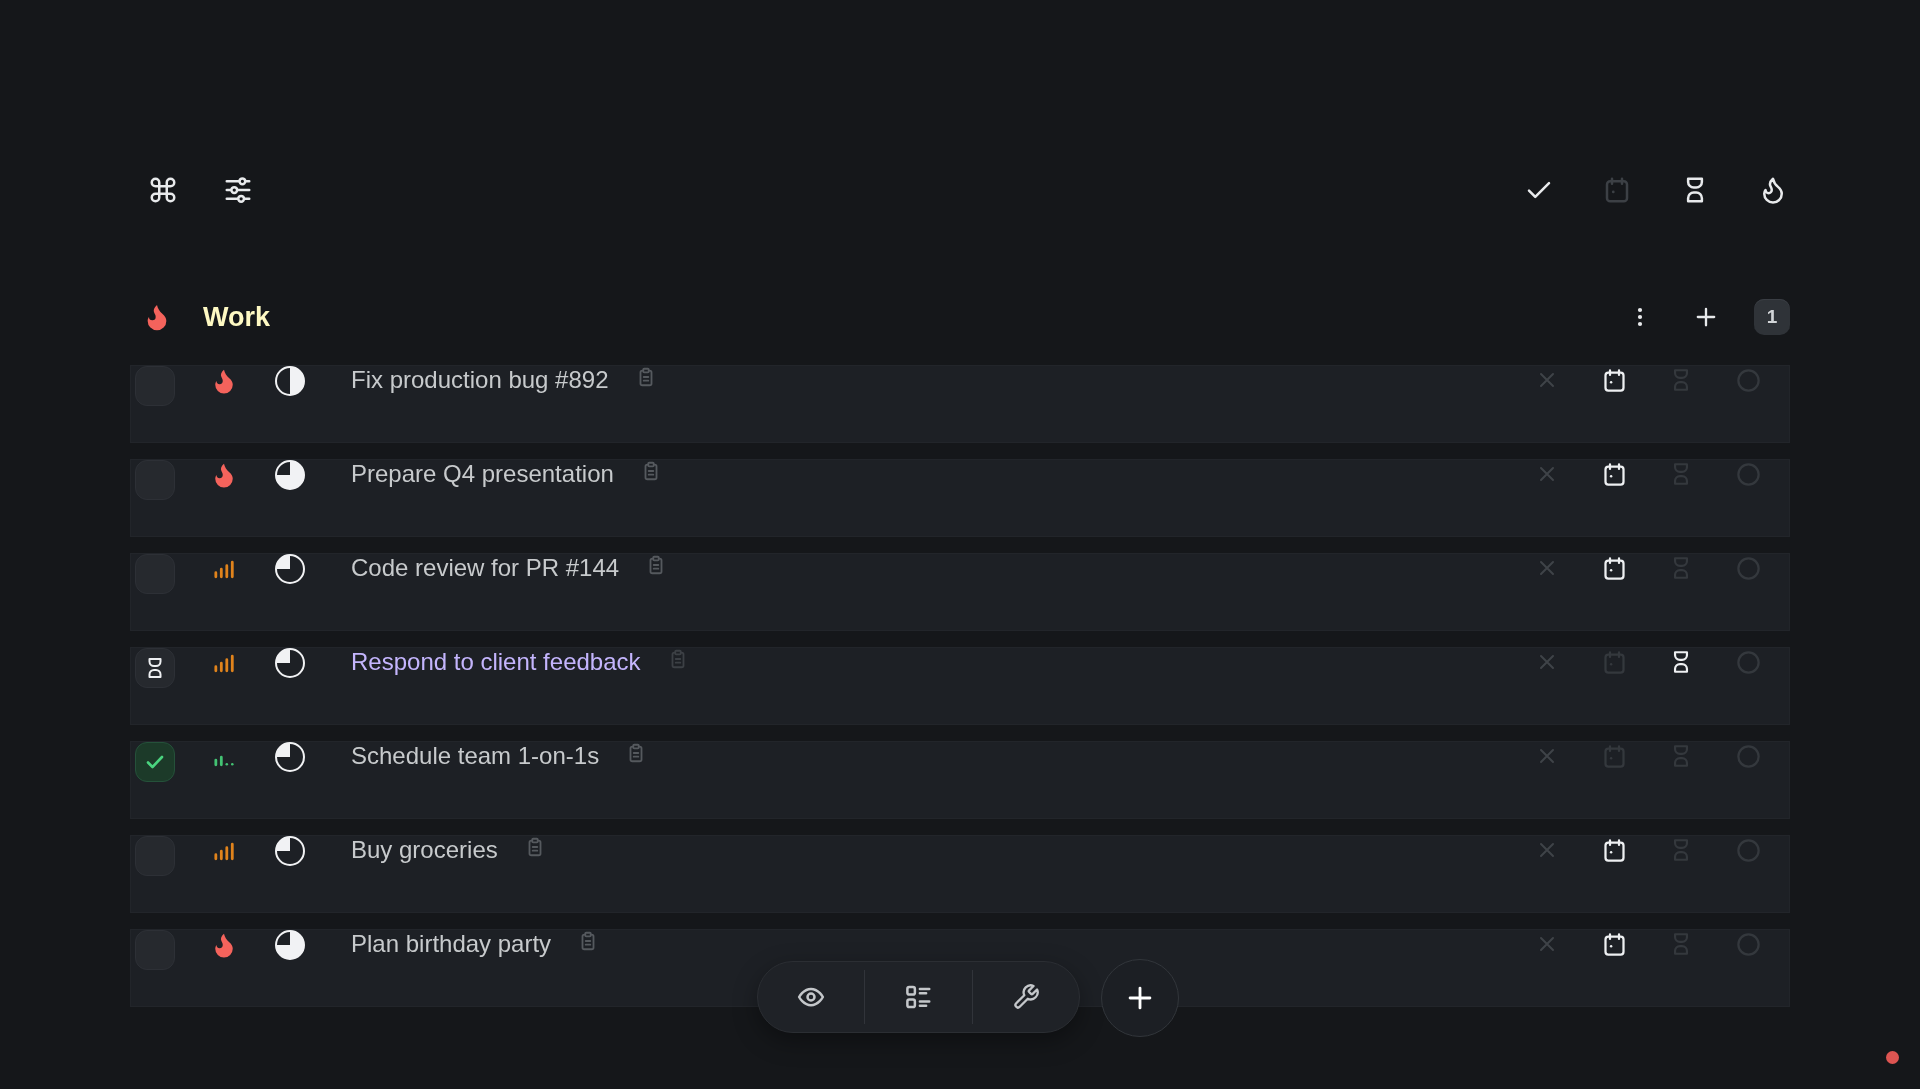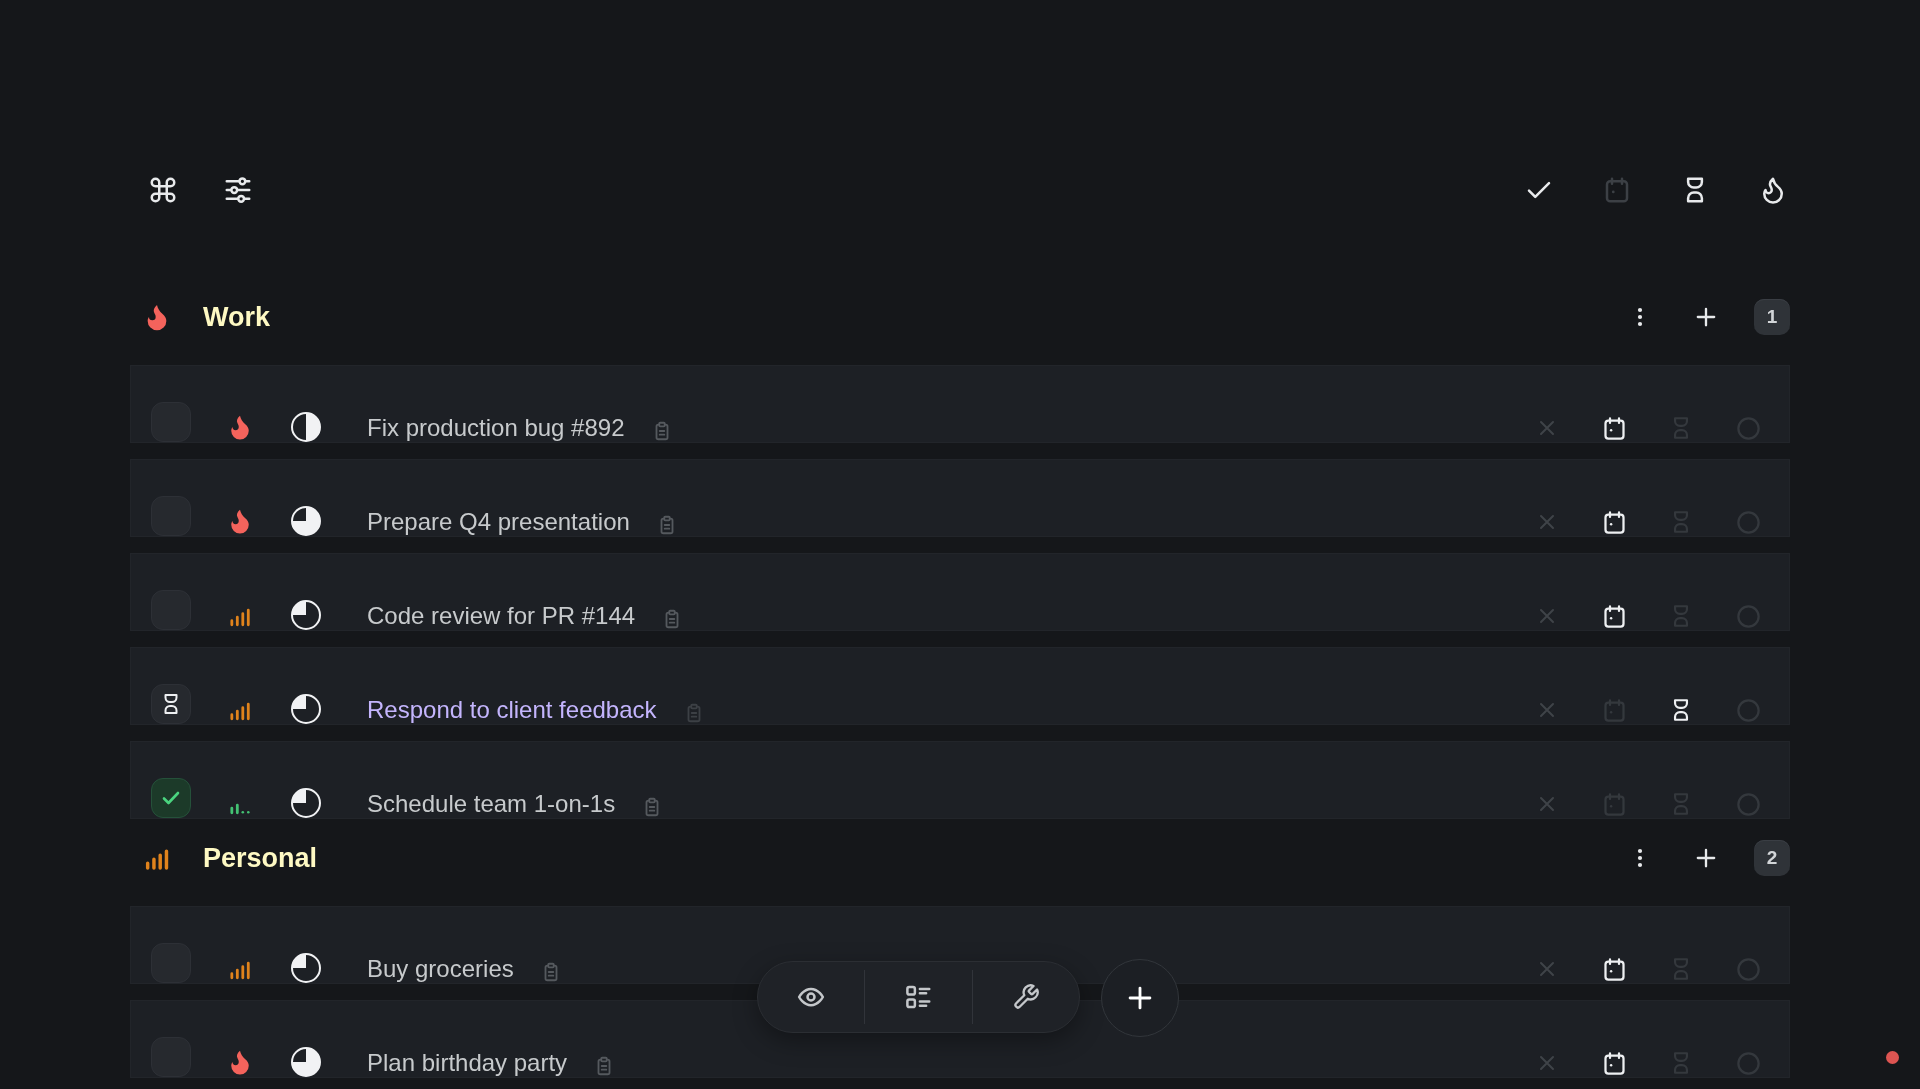--- a/index.html
+++ b/index.html
@@ -37,21 +37,21 @@
   .section-title { font-size:27px; font-weight:600; color:#fef9c3; }
   .section-actions { margin-left:auto; display:flex; align-items:center; gap:30px; }
   .section-action { width:36px; height:36px; display:flex; align-items:center; justify-content:center;
     color:#e7e9eb; background:none; border:none; cursor:pointer; }
   .count-badge { width:36px; height:36px; border-radius:10px; background:#2f3338;
     display:flex; align-items:center; justify-content:center;
     font-size:19px; font-weight:600; color:#d2d5d8; box-shadow:inset 0 1px 0 #3a3e44; }
 
   
   .task-row { height:78px; border-radius:0; background:#1d2025; margin-bottom:16px;
-    display:flex; align-items:flex-end; padding:0 27px 0 20px; border:1px solid #22252a; }
+    display:flex; align-items:flex-start; padding:0 27px 0 4px; border:1px solid #22252a; }
   .checkbox { width:40px; height:40px; border-radius:12px; background:#26292e;
     display:flex; align-items:center; justify-content:center; flex:0 0 auto;
     border:1px solid #2d3036; cursor:pointer; color:#eef0f2; }
   .task-row.done .checkbox { background:#1c3a29; border-color:#25513a; color:#4ad47f; }
   .checkbox .check-glyph, .checkbox .timer-glyph { display:none; }
   .task-row.done .check-glyph { display:block; }
   .task-row.timer .timer-glyph { display:block; }
   .priority { margin-left:34px; width:30px; display:flex; justify-content:center; flex:0 0 auto; }
   .priority svg { display:none; }
   .task-row[data-priority="high"]   .pri-flame    { display:block; }
@@ -382,44 +382,20 @@
         <svg class="icon" width="27" height="27" viewBox="0 0 24 24">
           <circle cx="12" cy="12" r="9"></circle>
         </svg>
       </button>
     </div>
   </div>
 </div>
   </section>
 
   <section class="section">
-    <div class="section-header">
-      <span class="section-icon">
-
-        <svg class="sec-bars icon" width="32" height="32" viewBox="0 0 24 24" style="color: rgb(224, 131, 28); stroke-width: 2.6; display: block;">
-          <path d="M5 19.5v-3.5M9.7 19.5v-6.5M14.4 19.5v-9.5M19.1 19.5V7"></path>
-        </svg>
-      </span>
-      <span class="section-title">Personal</span>
-      <div class="section-actions">
-        <button class="section-action">
-          <svg width="24" height="24" viewBox="0 0 24 24">
-            <circle cx="12" cy="5" r="2.1" fill="#e7e9eb"></circle>
-                <circle cx="12" cy="12" r="2.1" fill="#e7e9eb"></circle>
-                <circle cx="12" cy="19" r="2.1" fill="#e7e9eb"></circle>
-          </svg>
-        </button>
-        <button class="section-action">
-          <svg class="icon" width="28" height="28" viewBox="0 0 24 24">
-            <path d="M12 5v14M5 12h14"></path>
-          </svg>
-        </button>
-        <span class="count-badge">2</span>
-      </div>
-    </div>
     <div class="rows">
   <div class="task-row" data-priority="medium">
     <div class="checkbox">
       
       
     </div>
     <span class="priority">
 
       <svg class="pri-bars icon" width="28" height="28" viewBox="0 0 24 24" style="color:#e0831c;stroke-width:2.4">
         <path d="M5 19.5v-3.5M9.7 19.5v-6.5M14.4 19.5v-9.5M19.1 19.5V7"></path>

